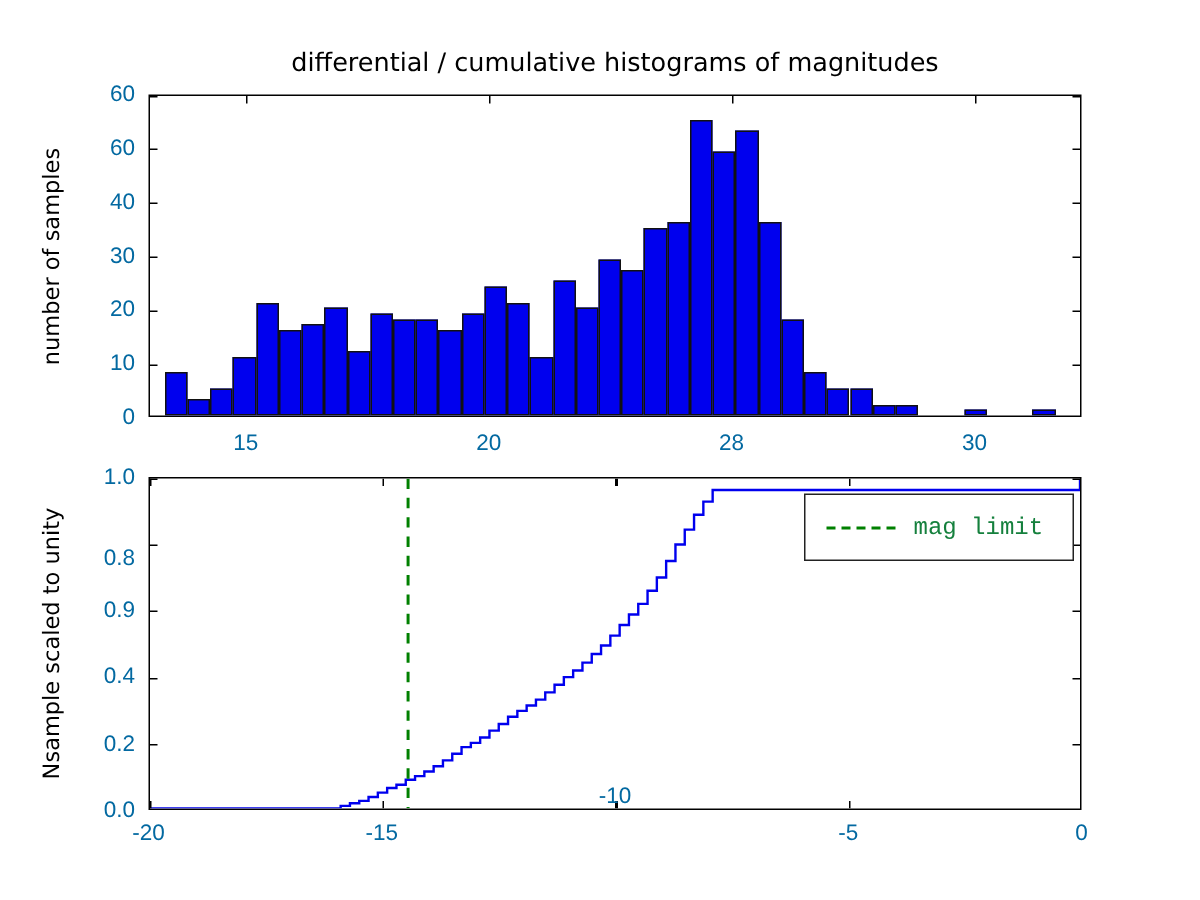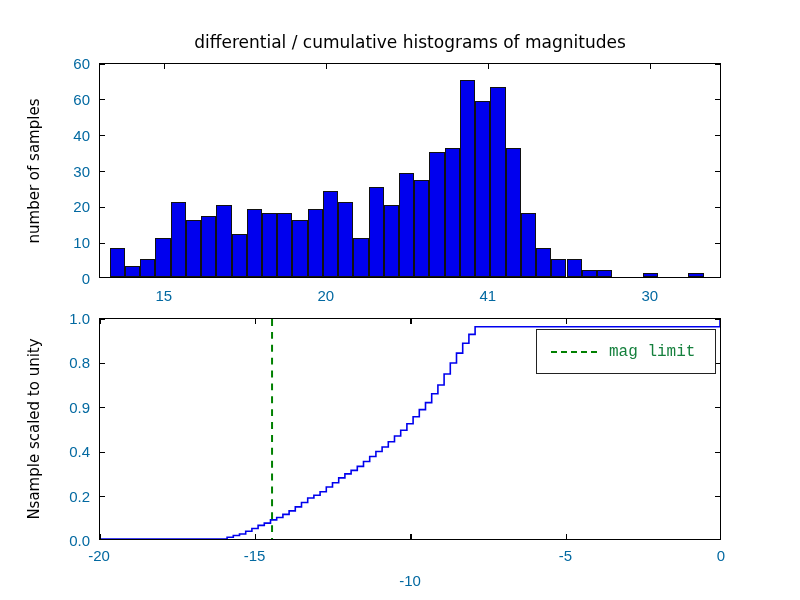--- a/index.html
+++ b/index.html
@@ -153,21 +153,21 @@
         <div class="tick tick-y-right" style="top: 71.0167px;"></div>
         <div class="tick tick-y" style="top: 35.1833px;"></div>
         <div class="tick tick-y-right" style="top: 35.1833px;"></div>
         <div class="tick tick-y" style="top: -0.65px;"></div>
         <div class="tick tick-y-right" style="top: -0.65px;"></div>
       </div>
   </div>
   <div id="top-xticklabels">
       <div class="ticklabel" style="left: 163.792px; top: 287px; transform: translateX(-50%);">15</div>
       <div class="ticklabel" style="left: 325.771px; top: 287px; transform: translateX(-50%);">20</div>
-      <div class="ticklabel" style="left: 487.75px; top: 287px; transform: translateX(-50%);">41</div>
+      <div class="ticklabel" style="left: 487.75px; top: 287px; transform: translateX(-50%);">28</div>
       <div class="ticklabel" style="left: 649.729px; top: 287px; transform: translateX(-50%);">30</div>
     </div>
   <div id="top-yticklabels">
       <div class="ticklabel" style="left: 90px; top: 278px; transform: translate(-100%, -50%);">0</div>
       <div class="ticklabel" style="left: 90px; top: 242.167px; transform: translate(-100%, -50%);">10</div>
       <div class="ticklabel" style="left: 90px; top: 206.333px; transform: translate(-100%, -50%);">20</div>
       <div class="ticklabel" style="left: 90px; top: 170.5px; transform: translate(-100%, -50%);">30</div>
       <div class="ticklabel" style="left: 90px; top: 134.667px; transform: translate(-100%, -50%);">40</div>
       <div class="ticklabel" style="left: 90px; top: 98.8333px; transform: translate(-100%, -50%);">60</div>
       <div class="ticklabel" style="left: 90px; top: 63px; transform: translate(-100%, -50%);">60</div>
@@ -198,30 +198,30 @@
         <div class="tick tick-y-right" style="top: 88.15px;"></div>
         <div class="tick tick-y" style="top: 43.75px;"></div>
         <div class="tick tick-y-right" style="top: 43.75px;"></div>
         <div class="tick tick-y" style="top: -0.65px;"></div>
         <div class="tick tick-y-right" style="top: -0.65px;"></div>
       </div>
   </div>
   <div id="bot-xticklabels">
       <div class="ticklabel" style="left: 99px; top: 547px; transform: translateX(-50%);">-20</div>
       <div class="ticklabel" style="left: 254.5px; top: 547px; transform: translateX(-50%);">-15</div>
-      <div class="ticklabel" style="left: 410px; top: 572px; transform: translateX(-50%);">-10</div>
+      <div class="ticklabel" style="left: 410px; top: 522px; transform: translateX(-50%);">-10</div>
       <div class="ticklabel" style="left: 565.5px; top: 547px; transform: translateX(-50%);">-5</div>
       <div class="ticklabel" style="left: 721px; top: 547px; transform: translateX(-50%);">0</div>
     </div>
   <div id="bot-yticklabels">
       <div class="ticklabel" style="left: 90px; top: 540px; transform: translate(-100%, -50%);">0.0</div>
       <div class="ticklabel" style="left: 90px; top: 495.6px; transform: translate(-100%, -50%);">0.2</div>
       <div class="ticklabel" style="left: 90px; top: 451.2px; transform: translate(-100%, -50%);">0.4</div>
       <div class="ticklabel" style="left: 90px; top: 406.8px; transform: translate(-100%, -50%);">0.9</div>
-      <div class="ticklabel" style="left: 90px; top: 362px; transform: translate(-100%, -50%);">0.8</div>
+      <div class="ticklabel" style="left: 90px; top: 372px; transform: translate(-100%, -50%);">0.8</div>
       <div class="ticklabel" style="left: 90px; top: 318px; transform: translate(-100%, -50%);">1.0</div>
     </div>
   <div class="axislabel rot" id="bot-ylabel" style="left: 34px; top: 429px; transform: translate(-50%, -50%) rotate(-90deg);">Nsample scaled to unity</div>
 
   <div id="legend">
     <span class="swatch"></span>
     <span class="legend-text">mag limit</span>
   </div>
 
 </div>

